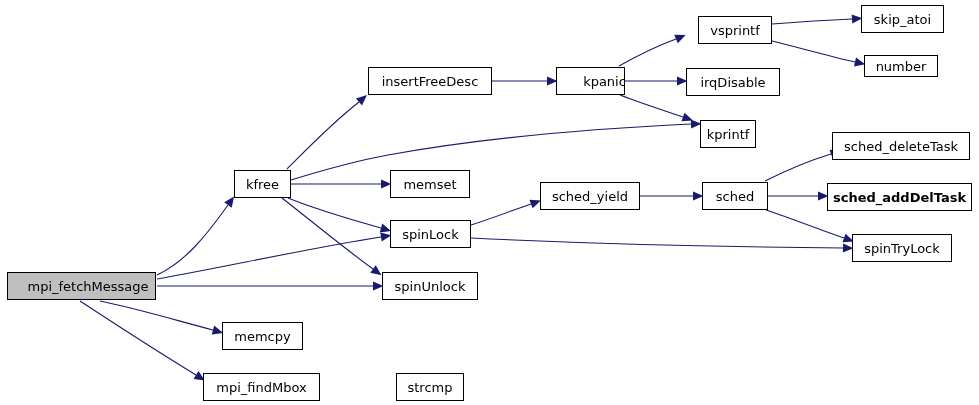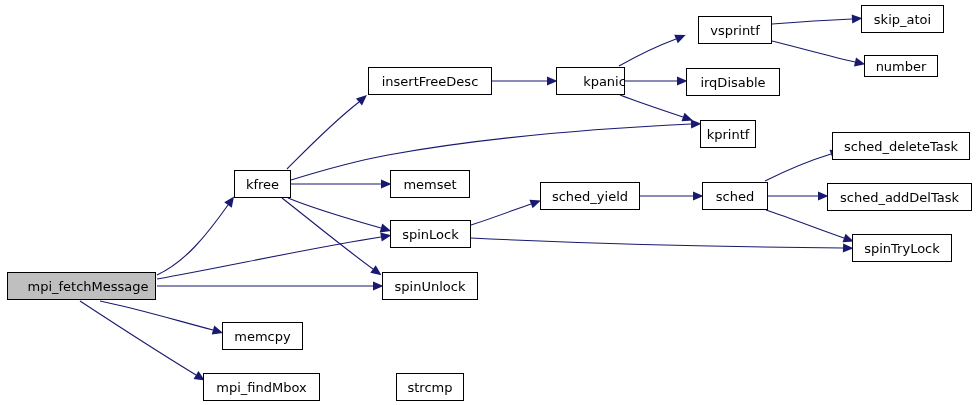--- a/index.html
+++ b/index.html
@@ -148,21 +148,21 @@
       </div>
       <div class="node" style="left: 861px; top: 5px; width: 83px; height: 28px;">
         <span class="node-label">skip_atoi</span>
       </div>
       <div class="node" style="left: 864px; top: 55px; width: 74px; height: 22px;">
         <span class="node-label">number</span>
       </div>
       <div class="node" style="left: 832px; top: 132px; width: 138px; height: 28px;">
         <span class="node-label">sched_deleteTask</span>
       </div>
-      <div class="node" style="left: 827px; top: 183px; width: 145px; height: 28px;">
+      <div class="node" style="left: 827px; top: 183px; width: 145px; height: 28px; font-weight: bold;">
         <span class="node-label">sched_addDelTask</span>
       </div>
       <div class="node" style="left: 852px; top: 234px; width: 100px; height: 28px;">
         <span class="node-label">spinTryLock</span>
       </div>
     </div>
 
 </div>
 
 </body></html>

